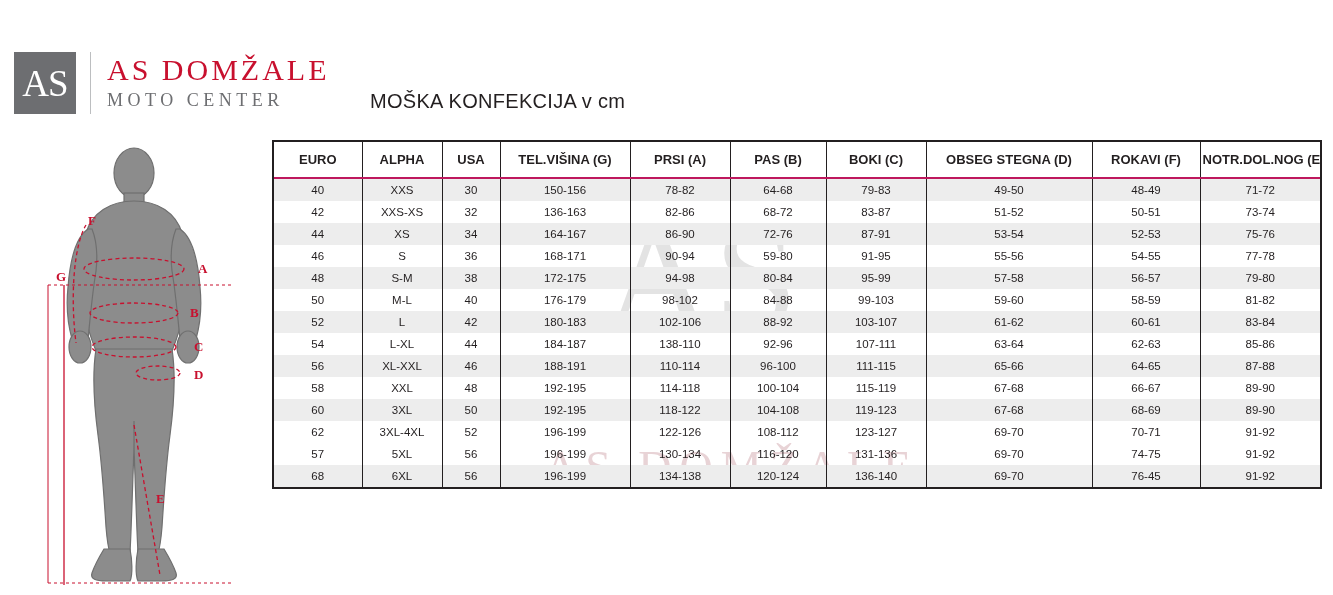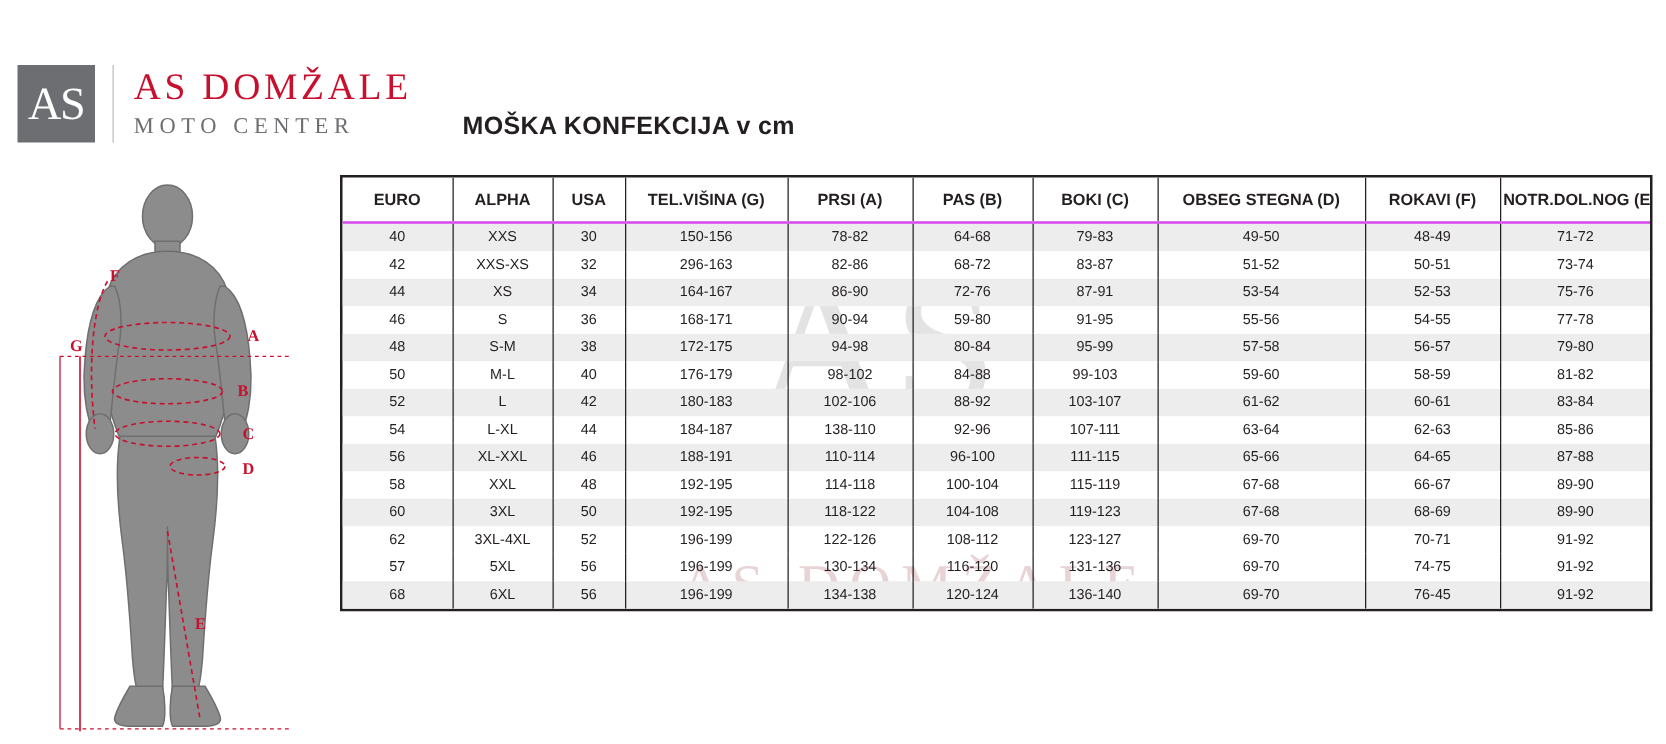--- a/index.html
+++ b/index.html
@@ -68,21 +68,21 @@
     line-height: 1.4;
     margin-top: 2px;
   }
 
   
   .doc-heading {
     position: absolute;
     left: 370px;
     top: 90px;
     font-size: 20px;
-    font-weight: bold;
+    font-weight: normal;
     color: #231f20;
     letter-spacing: 0.3px;
   }
 
   
   .figure {
     position: absolute;
     left: 18px;
     top: 135px;
     width: 240px;
@@ -106,21 +106,21 @@
     table-layout: fixed;
     position: relative;
     z-index: 2;
   }
   table.size-table th {
     font-size: 13px;
     font-weight: bold;
     color: #231f20;
     padding: 10px 2px;
     border-right: 1px solid #231f20;
-    border-bottom: 2px solid #d946ef;
+    border-bottom: 2px solid #be185d;
     text-align: center;
     background: transparent;
     white-space: nowrap;
   }
   table.size-table td {
     font-size: 11.5px;
     color: #231f20;
     padding: 5px 2px;
     border-right: 1px solid #231f20;
     text-align: center;
@@ -291,21 +291,21 @@
             <td>64-68</td>
             <td>79-83</td>
             <td>49-50</td>
             <td>48-49</td>
             <td>71-72</td>
           </tr>
           <tr class="plain">
             <td>42</td>
             <td>XXS-XS</td>
             <td>32</td>
-            <td>296-163</td>
+            <td>136-163</td>
             <td>82-86</td>
             <td>68-72</td>
             <td>83-87</td>
             <td>51-52</td>
             <td>50-51</td>
             <td>73-74</td>
           </tr>
           <tr class="alt">
             <td>44</td>
             <td>XS</td>

